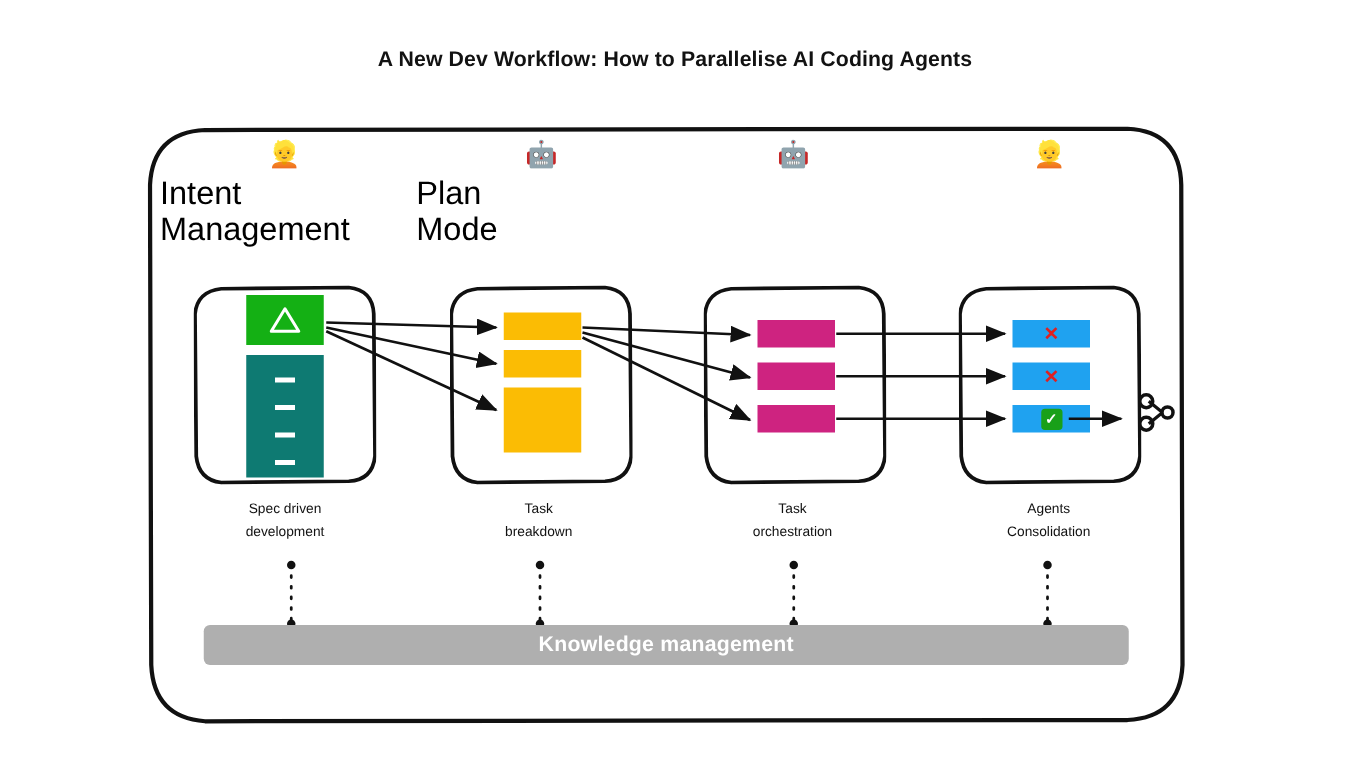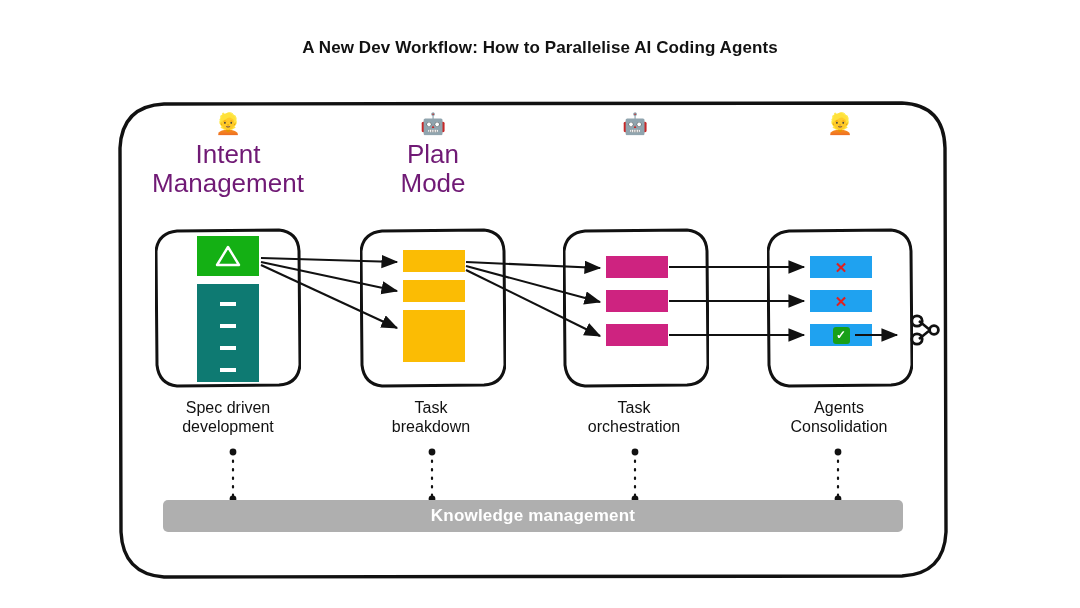--- a/index.html
+++ b/index.html
@@ -50,25 +50,25 @@
   .stage-3 { left: 535px; }
   .stage-4 { left: 740px; }
 
   .stage-emoji {
     text-align: center;
     font-size: 21px;
     line-height: 24px;
     height: 24px;
   }
   .stage-title {
-    text-align: center;
+    text-align: left;
     font-size: 26px;
     line-height: 29px;
     font-weight: 400;
-    color: #701a75;
+    color: #000000;
     margin-top: 4px;
     white-space: pre-line;
   }
 
   
   .card {
     position: absolute;
     top: 228px;
     width: 146px;
     height: 160px;
@@ -145,21 +145,21 @@
     width: 1080px; height: 608px;
     pointer-events: none;
   }
 
   
   .caption {
     position: absolute;
     top: 398px;
     width: 200px;
     text-align: center;
-    font-size: 16px;
+    font-size: 11px;
     line-height: 19px;
     color: #111;
     white-space: pre-line;
   }
   .cap-1 { left: 128px; }
   .cap-2 { left: 331px; }
   .cap-3 { left: 534px; }
   .cap-4 { left: 739px; }
 
   

